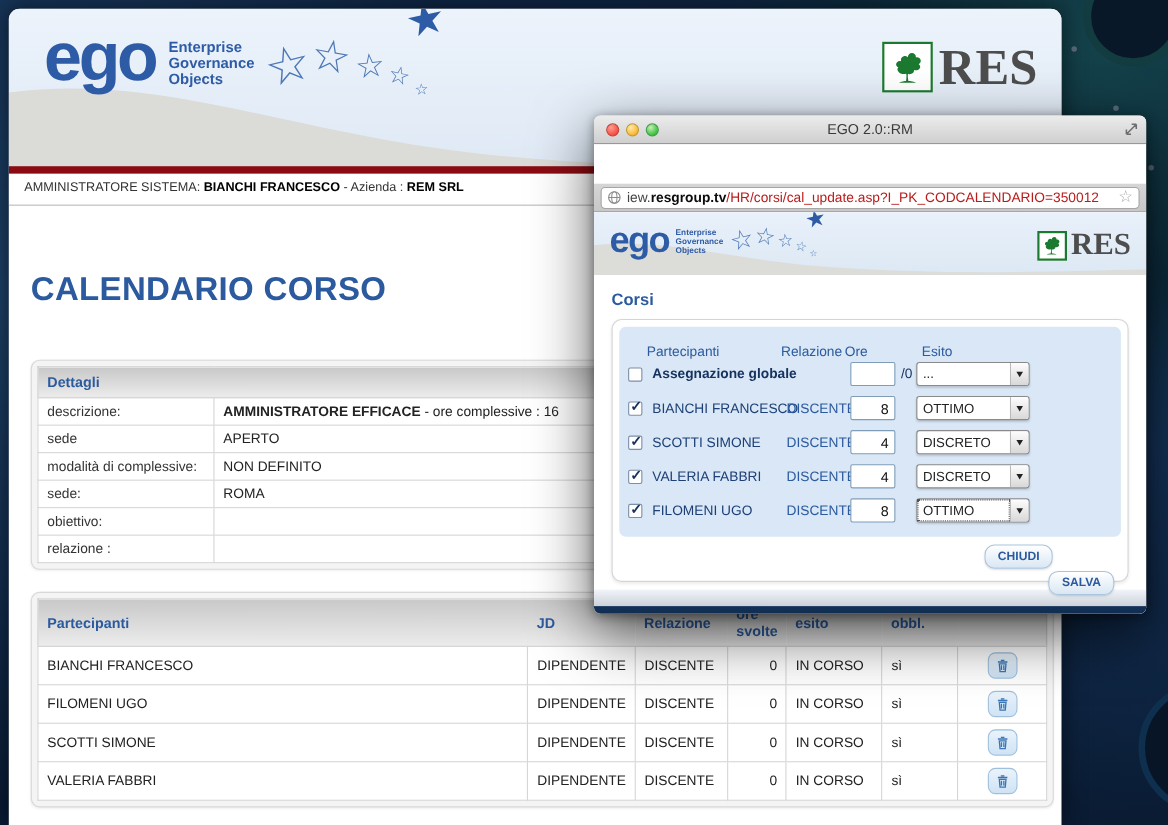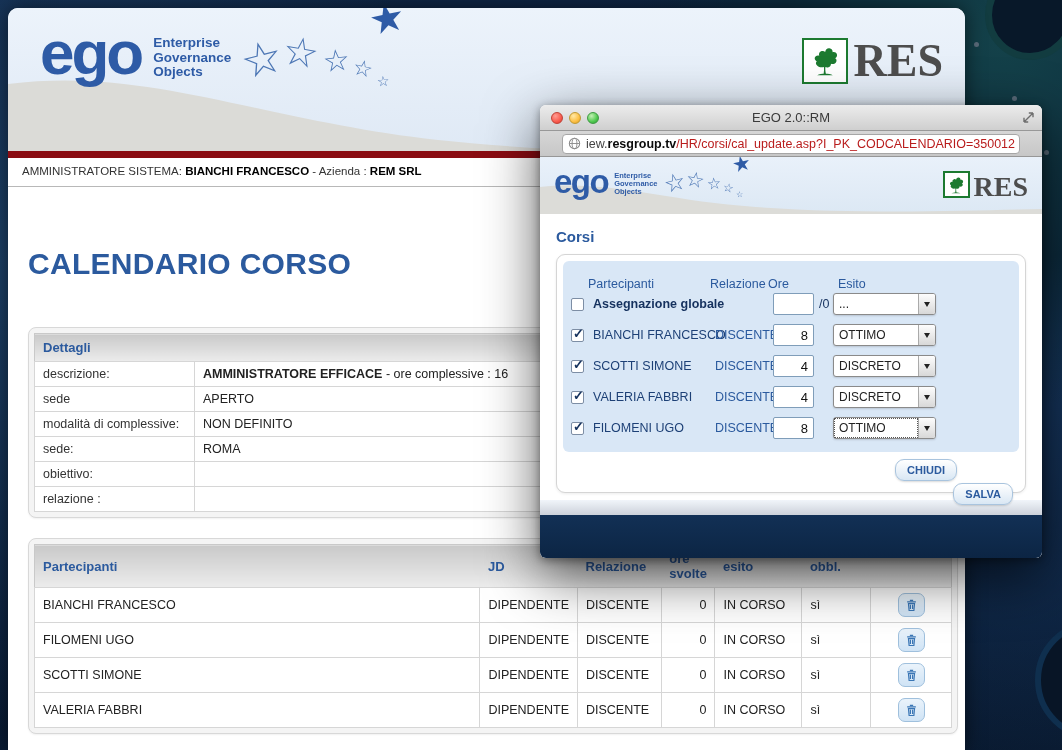--- a/index.html
+++ b/index.html
@@ -33,21 +33,21 @@
   .ego-main .tagline { font-size:13.5px; line-height:14.5px; margin-top:14px; }
   .logo-stars { position:relative; margin-left:10px; color:#4d77b5; }
   .logo-stars span { position:absolute; line-height:1; }
   .ego-main .logo-stars { width:170px; height:90px; margin-top:6px; }
   .ego-main .s1 { font-size:46px; left:0;   top:8px;  transform:rotate(-14deg); }
   .ego-main .s2 { font-size:40px; left:42px; top:4px;  transform:rotate(10deg); }
   .ego-main .s3 { font-size:30px; left:82px; top:18px; transform:rotate(-6deg); }
   .ego-main .s4 { font-size:22px; left:112px;top:30px; transform:rotate(12deg); }
   .ego-main .s5 { font-size:14px; left:136px;top:46px; transform:rotate(-4deg); }
 
-  .res-logo { position:absolute; display:flex; align-items:flex-start; }
+  .res-logo { position:absolute; display:flex; align-items:center; }
   .res-main { right:22px; top:30px; }
   .res-box { background:#fff; border:2px solid #1c7a30; display:flex; align-items:center; justify-content:center; }
   .res-main .res-box { width:46px; height:46px; }
   .res-word { font-family:"Liberation Serif",serif; font-weight:bold; color:#4d4d4d; margin-left:6px; }
   .res-main .res-word { font-size:46px; line-height:1; }
 
   .red-bar { height:7px; background:#8a0c12; }
   .admin-bar { background:#fff; padding:7px 14px 9px; font-size:11.5px; color:#333;
       border-bottom:1px solid #b8b8b8; }
   .admin-bar b { color:#000; }
@@ -74,21 +74,21 @@
   .titlebar { position:relative; height:26px; background:linear-gradient(#ececec,#cfcfcf);
       border-bottom:1px solid #989898; }
   .traffic { position:absolute; top:7px; width:12px; height:12px; border-radius:50%; cursor:pointer; }
   .t-red    { left:11px; background:radial-gradient(circle at 35% 30%, #ff9d93, #f95b4e 60%, #d33a2e); border:1px solid #c04237; }
   .t-yellow { left:29px; background:radial-gradient(circle at 35% 30%, #ffe9a8, #fdbf43 60%, #d89b24); border:1px solid #c09a33; }
   .t-green  { left:47px; background:radial-gradient(circle at 35% 30%, #c4f0b4, #4fc94f 60%, #2f9a36); border:1px solid #3e9a43; }
   .win-title { text-align:center; font-size:13px; color:#3a3a3a; line-height:25px; }
   .resize-ic { position:absolute; right:7px; top:6px; width:13px; height:13px; cursor:pointer; }
 
   .urlbar { height:26px; background:linear-gradient(#d6d6d6,#c7c7c7); border-bottom:1px solid #979797;
-      display:flex; align-items:center; padding:0 22px; }
+      display:flex; align-items:center; padding:0 6px;margin-top:36px; }
   .url-field { flex:1; height:20px; background:#fff; border:1px solid #a6a6a6; border-radius:4px;
       display:flex; align-items:center; padding:0 5px; font-size:12.5px; white-space:nowrap; overflow:hidden; }
   .url-field .globe { margin-right:5px; flex:none; }
   .u-pre { color:#444; } .u-dom { color:#0b0b0b; font-weight:bold; } .u-path { color:#b91c1c;text-align:center; }
   .bm-star { margin-left:auto; color:#a9a9a9; font-size:15px; line-height:1; padding-left:4px; cursor:pointer; }
 
   .pop-content { position:relative; height:401px; background:#fff; display:flex; flex-direction:column; }
   .pop-header { position:relative; height:57px; background:linear-gradient(#e9f1fa,#dce8f4); overflow:hidden; flex:none; }
   .ego-mini { left:14px; top:8px; }
   .ego-mini .ego-word { font-size:33px; letter-spacing:-1.5px; }

